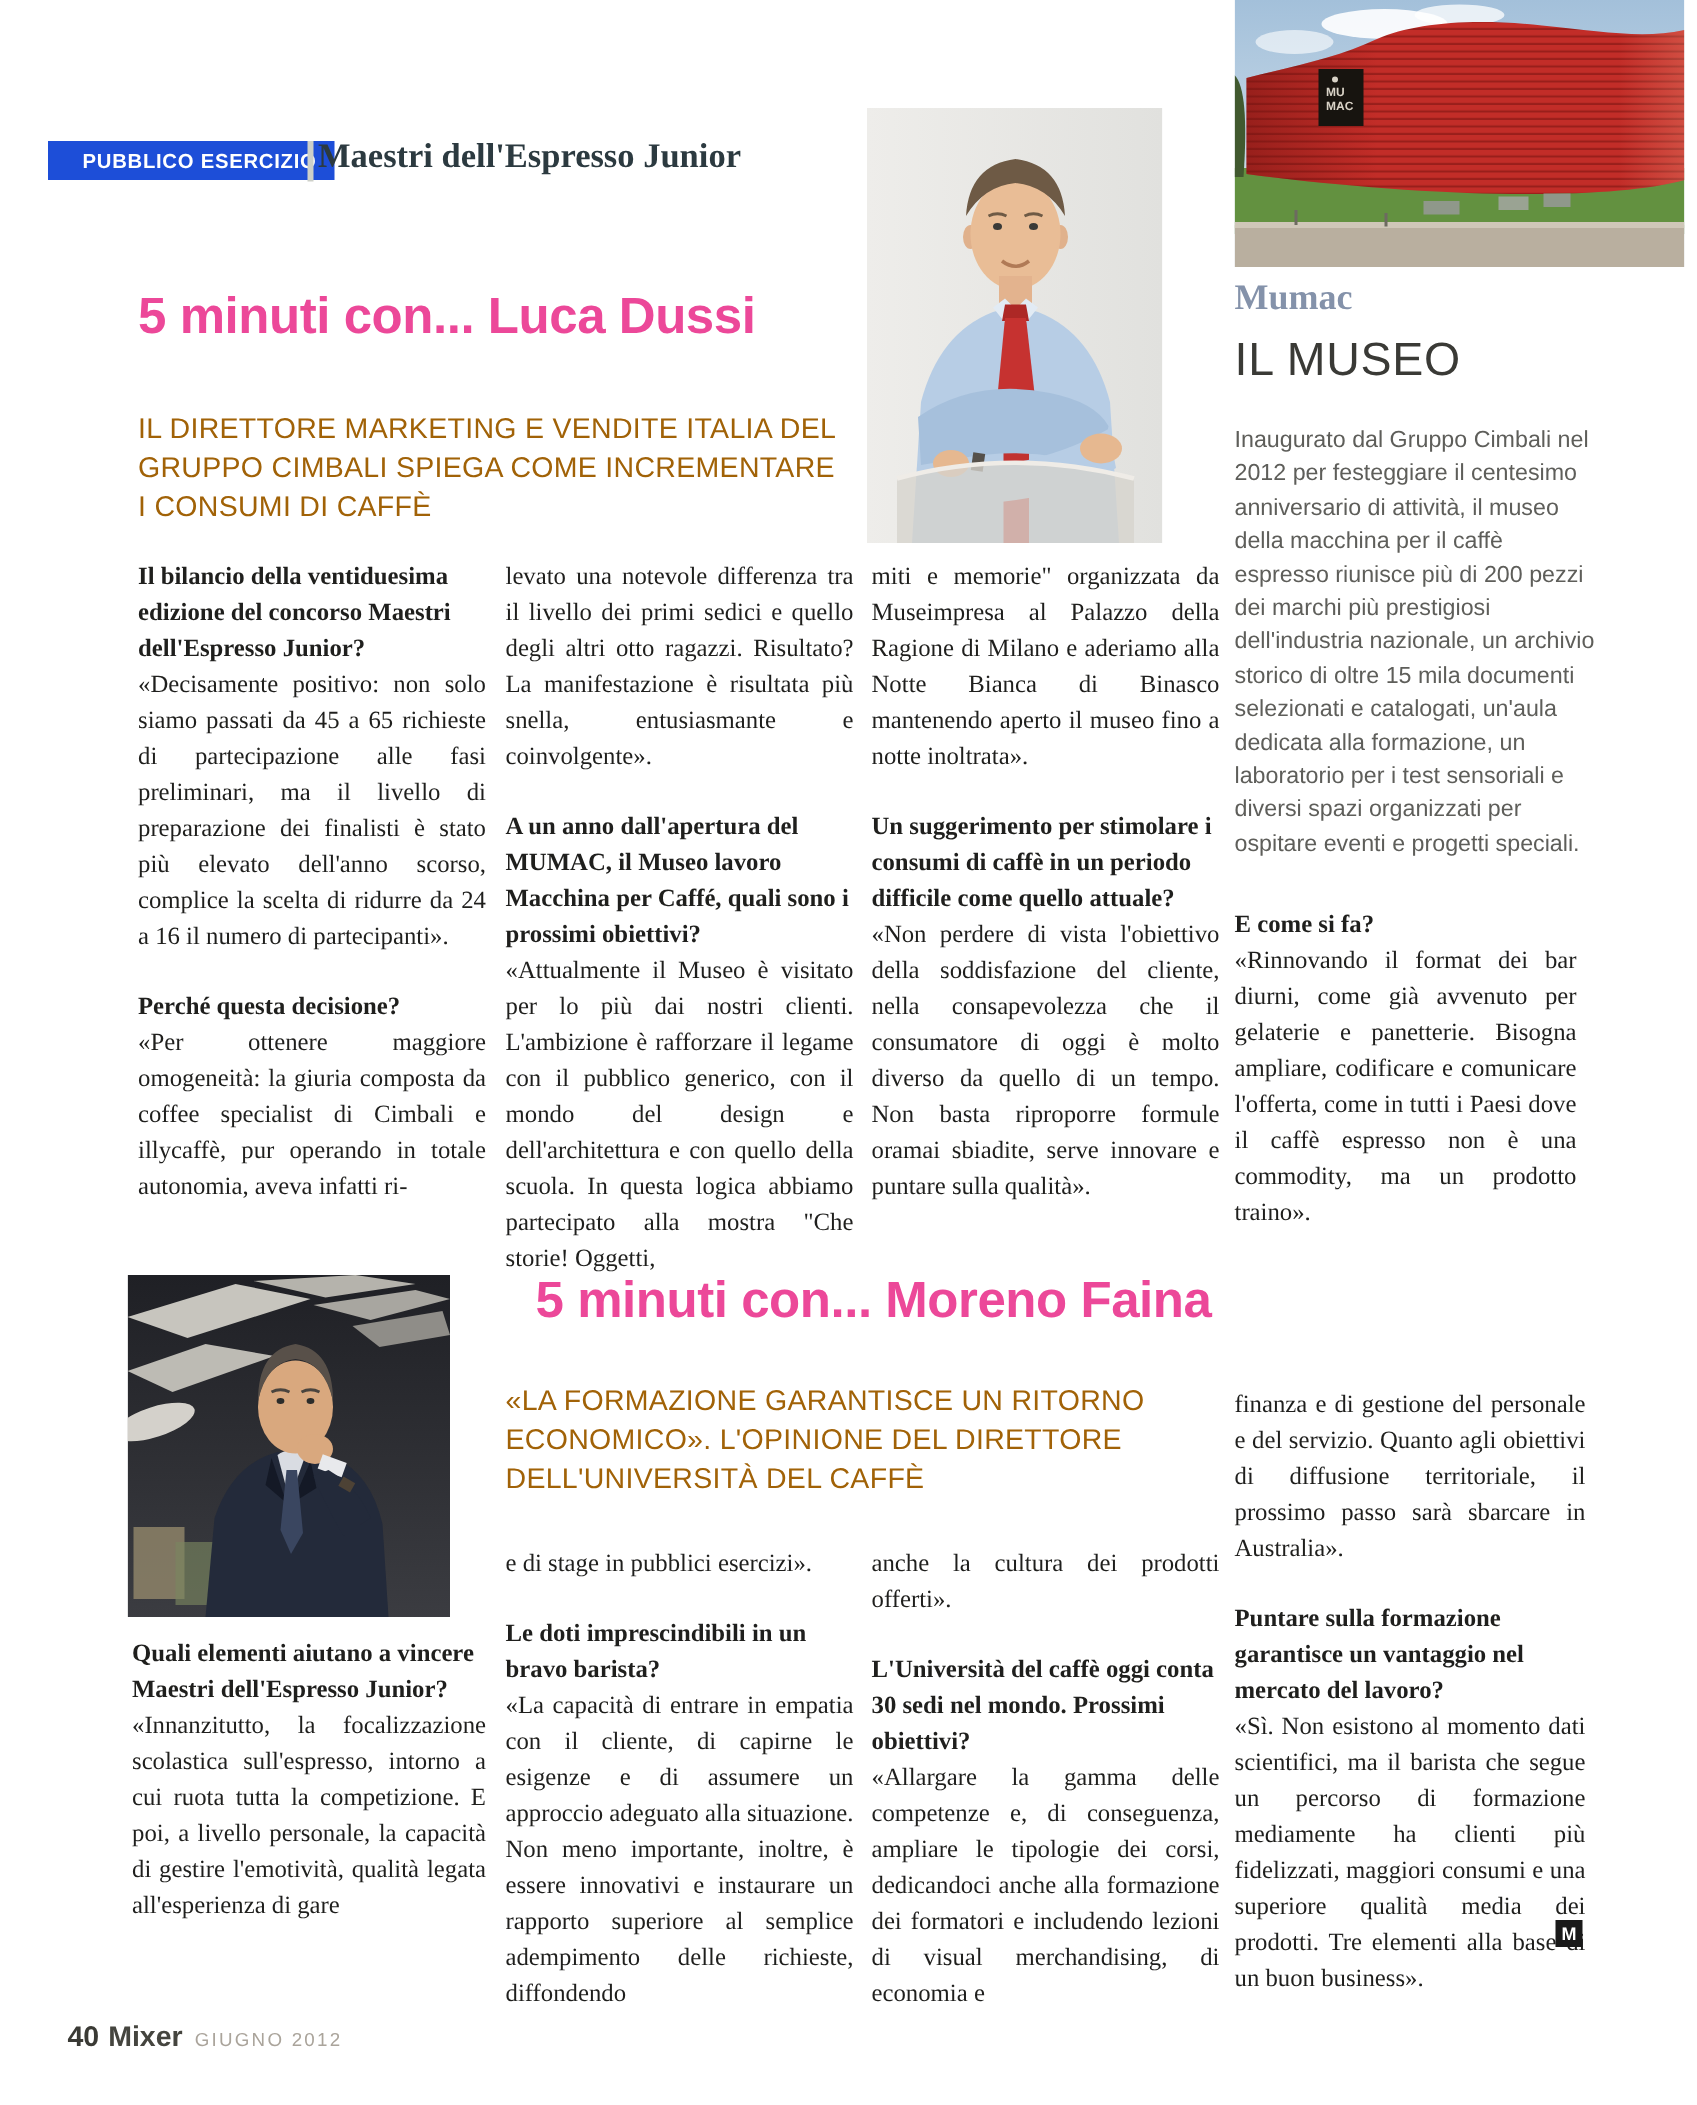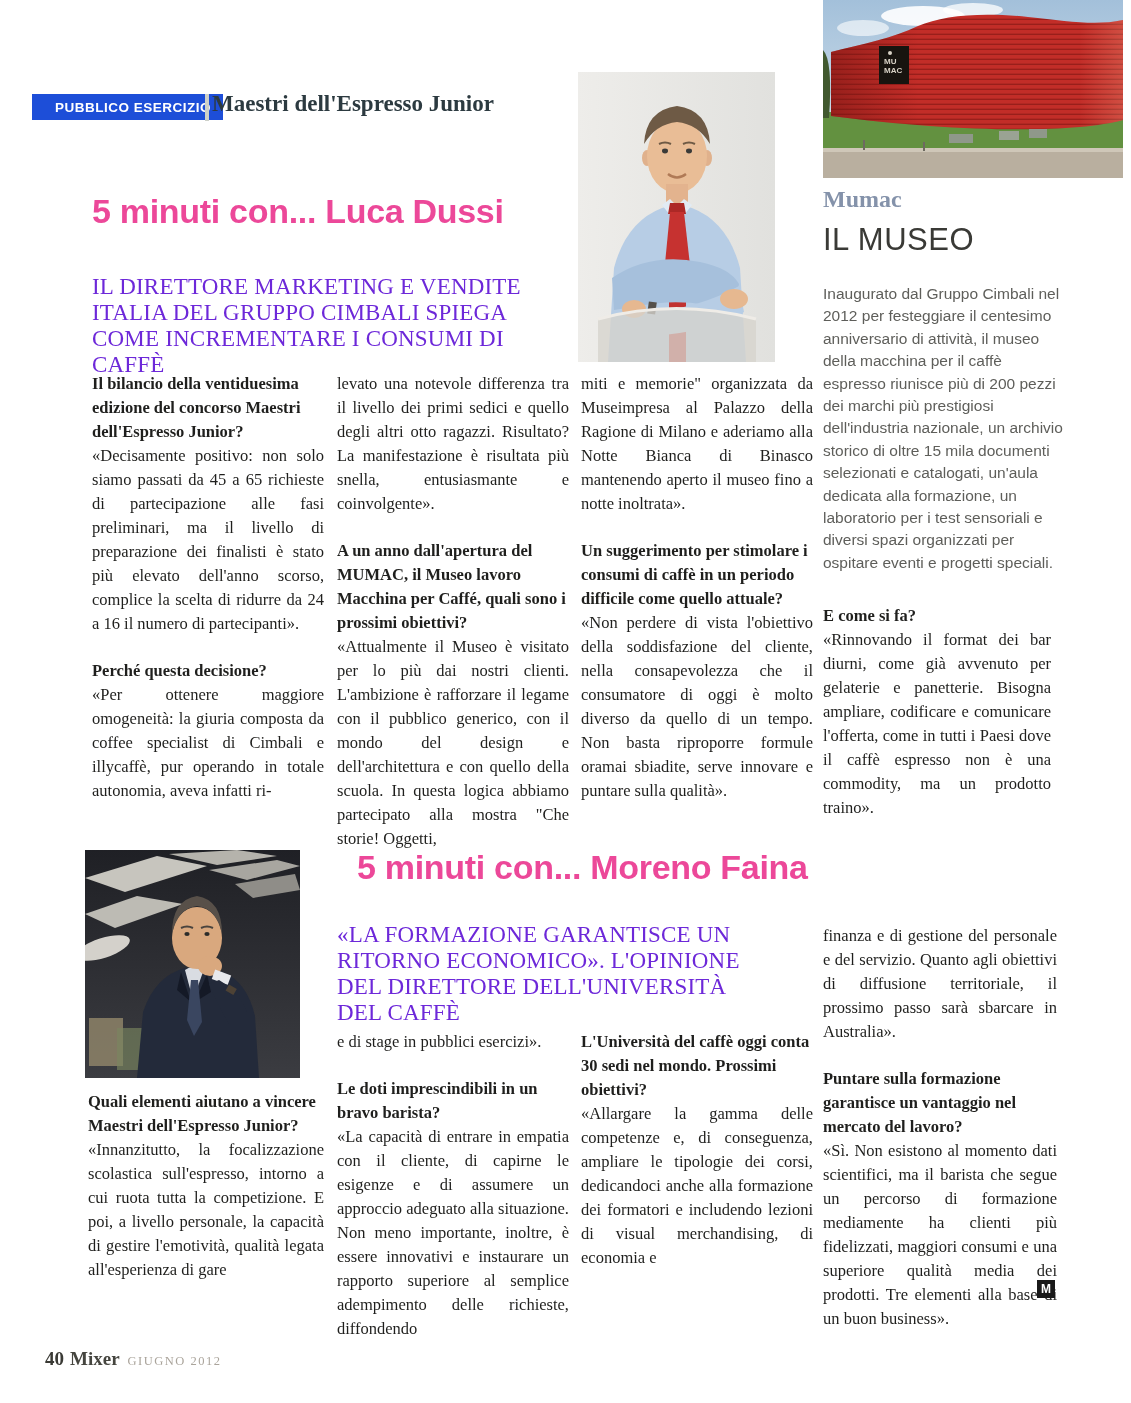--- a/index.html
+++ b/index.html
@@ -11,38 +11,38 @@
   
   .tagbox{left:32px;top:94px;background:#1d4ed8;color:#ffffff;
     font-family:"Liberation Sans",sans-serif;font-weight:bold;font-size:13.5px;
     letter-spacing:.5px;padding:6px 12px 5px 23px;}
   .tagdivider{left:205px;top:94px;width:4px;height:27px;background:#cdd0c8;}
   .kicker{left:212px;top:91px;font-family:"Liberation Serif",serif;font-weight:bold;
     font-size:23px;color:#2c3a40;}
   
   .bigtitle{font-family:"Liberation Sans",sans-serif;font-weight:bold;
     font-size:34px;color:#ec4899;letter-spacing:-0.3px;}
-  .standfirst{font-family:Liberation Serif, serif;font-size:23px;
-    line-height:26px;color:#6d28d9;letter-spacing:.2px;}
+  .standfirst{font-family:Liberation Sans, sans-serif;font-size:19px;
+    line-height:26px;color:#a16207;letter-spacing:.2px;}
   
   .col{width:232px;font-size:16.5px;line-height:24px;text-align:justify;color:#1f1f1d;}
   .col p{margin:0;}
   .col p.q{font-weight:bold;margin-top:23px;text-align:left;}
   .col p.q:first-child{margin-top:0;}
   
   .sb-brand{left:823px;top:186px;font-family:"Liberation Serif",serif;font-weight:bold;
     font-size:24px;color:#8492aa;}
   .sb-heading{left:823px;top:222px;font-family:"Liberation Sans",sans-serif;
     font-size:31px;color:#3a3a36;letter-spacing:.5px;}
   .sb-body{left:823px;top:283px;width:243px;font-family:"Liberation Sans",sans-serif;
     font-size:15.5px;line-height:22.4px;color:#5e5e5a;}
   
   .photo{overflow:hidden;}
   
-  .footer{left:45px;top:1348px;font-family:Liberation Serif, serif;}
+  .footer{left:45px;top:1348px;font-family:Liberation Sans, sans-serif;}
   .footer .pn{font-weight:bold;font-size:19px;color:#3a3a35;}
   .footer .brand{font-weight:bold;font-size:19px;color:#45453f;margin-left:6px;}
   .footer .issue{font-size:12.5px;color:#aaa49b;letter-spacing:1.5px;margin-left:8px;}
   .endmark{left:1037px;top:1280px;width:18px;height:18px;background:#191919;
     color:#ffffff;font-family:"Liberation Sans",sans-serif;font-weight:bold;
     font-size:12px;text-align:center;line-height:18px;}
 </style>
 </head>
 <body>
 
@@ -193,20 +193,21 @@
 <div class="abs col" style="left:88px;top:1090px;width:236px;">
   <p class="q">Quali elementi aiutano a vincere Maestri dell'Espresso Junior?</p>
   <p class="a">«Innanzitutto, la focalizzazione scolastica sull'espresso, intorno a cui ruota tutta la competizione. E poi, a livello personale, la capacità di gestire l'emotività,  qualità legata all'esperienza di gare</p>
 </div>
 <div class="abs col" style="left:337px;top:1030px;">
   <p class="a">e di stage in pubblici esercizi».</p>
   <p class="q">Le doti imprescindibili in un bravo barista?</p>
   <p class="a">«La capacità di entrare in empatia con il cliente, di capirne le esigenze e di assumere un approccio adeguato alla situazione. Non meno importante, inoltre, è essere innovativi e instaurare un rapporto superiore al semplice adempimento delle richieste, diffondendo</p>
 </div>
 <div class="abs col" style="left:581px;top:1030px;">
+  <p class="a">anche la cultura dei prodotti offerti».</p>
   <p class="q">L'Università del caffè oggi conta 30 sedi nel mondo. Prossimi obiettivi?</p>
   <p class="a">«Allargare la gamma delle competenze e, di conseguenza, ampliare le tipologie dei corsi, dedicandoci anche alla formazione dei formatori e includendo lezioni di visual merchandising, di economia e</p>
 </div>
 <div class="abs col" style="left:823px;top:924px;width:234px;">
   <p class="a">finanza e di gestione del personale e del servizio. Quanto agli obiettivi di diffusione territoriale, il prossimo passo sarà sbarcare in Australia».</p>
   <p class="q">Puntare sulla formazione garantisce un vantaggio nel mercato del lavoro?</p>
   <p class="a">«Sì. Non esistono al momento dati scientifici, ma il barista che segue un percorso di formazione mediamente ha clienti più fidelizzati, maggiori consumi e una superiore qualità media dei prodotti. Tre elementi alla base di un buon business».</p>
 </div>
 <div class="abs endmark">M</div>
 

